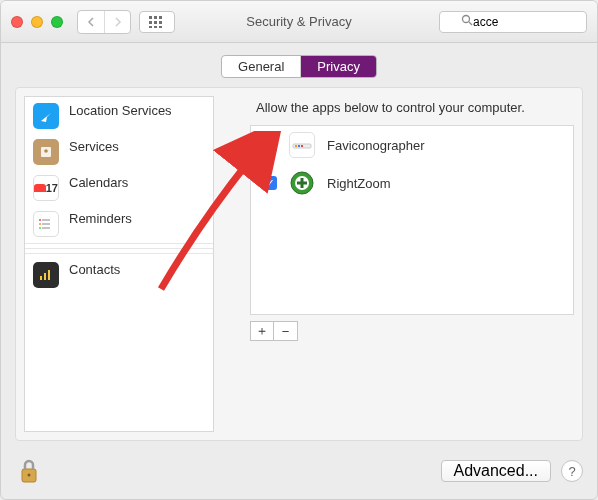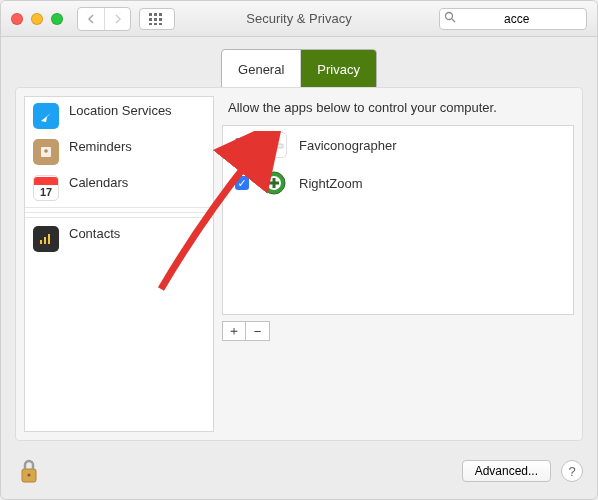--- a/index.html
+++ b/index.html
@@ -1,58 +1,58 @@
 <!DOCTYPE html>
 <html><head>
 <meta charset="utf-8">
 <style>
   * { box-sizing: border-box; margin: 0; padding: 0; }
   html, body { width: 598px; height: 500px; font-family: -apple-system, "Helvetica Neue", Arial, sans-serif; font-size: 13px; color: #333; background: #ececec; }
   .window { width: 598px; height: 500px; background: #ececec; position: relative; border: 1px solid #cfcfcf; border-radius: 6px; overflow: hidden; }
   
-  .titlebar { height: 36px; display: flex; align-items: center; padding: 0 10px; background: linear-gradient(#f7f7f7,#e7e7e7); border-bottom: 1px solid #cfcfcf; justify-content: flex-end; }
+  .titlebar { height: 42px; display: flex; align-items: center; padding: 0 10px; background: linear-gradient(#f7f7f7,#e7e7e7); border-bottom: 1px solid #cfcfcf; justify-content: flex-end; }
   .traffic { display: flex; gap: 8px; margin-right: 14px; }
   .dot { width: 12px; height: 12px; border-radius: 50%; border: 0.5px solid rgba(0,0,0,.15); }
   .dot.red { background: #ff5f57; } .dot.yellow{ background:#febc2e;} .dot.green{background:#28c840;}
   .navbtns { display:flex; border:1px solid #c8c8c8; border-radius:4px; overflow:hidden; background:#fff; }
   .navbtns > div { width:26px; height:22px; display:flex; align-items:center; justify-content:center; color:#a8a8a8; }
   .navbtns > div + div { border-left:1px solid #ddd; }
   .gridbtn { width:36px; height:22px; border:1px solid #c8c8c8; border-radius:4px; background:#fff; margin-left:8px; display:flex; align-items:center; justify-content:center; }
   .title { position:absolute; left:0; right:0; text-align:center; color:#555; pointer-events:none; }
-  .search { margin-left:auto; display:flex; align-items:center; width:148px; height:22px; border:1px solid #c8c8c8; border-radius:4px; background:#fff; padding:0 4px;gap:48px; }
+  .search { margin-left:auto; display:flex; align-items:center; width:148px; height:22px; border:1px solid #c8c8c8; border-radius:4px; background:#fff; padding:0 21px; }
   .search input { flex:1; border:none; outline:none; font-size:12px; background:transparent; }
   .search .mag { width:14px; text-align:center; color:#888; }
   
   .tabs { display:flex; justify-content:center; margin-top:12px; }
   .tabs-inner { display:flex; border:1px solid #b5b5b5; border-radius:4px; overflow:hidden; background:#fff; }
-  .tab { padding:12px 16px; font-size:13px; border-right:1px solid #d0d0d0; cursor:pointer; }
+  .tab { padding:3px 16px; font-size:13px; border-right:1px solid #d0d0d0; cursor:pointer; }
   .tab:last-child { border-right:none; }
-  .tab.active { background:#4d7c0f; color:#fff; }
+  .tab.active { background:#701a75; color:#fff; }
   
   .content { position:absolute; top:86px; left:14px; right:14px; bottom:58px; background:#f5f5f5; border:1px solid #dcdcdc; border-radius:4px; display:flex; padding:8px; gap:8px; }
   .sidebar { width:190px; background:#fff; border:1px solid #d8d8d8; display:flex; flex-direction:column; }
   .sidebar-item { display:flex; align-items:flex-start; gap:10px; padding:6px 8px; height:36px; cursor:pointer; }
   .sidebar-item.selected { background:#dcdcdc; }
   .sb-icon { width:26px; height:26px; border-radius:5px; flex:none; display:flex; align-items:center; justify-content:center; font-size:16px; color:#fff; }
   .sb-sep { height:1px; background:#e6e6e6; margin:2px 0; }
   .sb-label { font-size:13px; color:#303030; }
-  .main { flex:1; display:flex; flex-direction:column; }
+  .main { flex:1; display:flex; flex-direction:column;margin-left:28px; }
   .helper { font-size:13px; color:#313131; padding:4px 4px 10px 6px; }
   .applist { flex:0 0 auto; background:#fff; border:1px solid #d8d8d8; height:190px; }
   .app-row { display:flex; align-items:center; gap:12px; padding:8px 12px; height:38px; }
   .app-check { width:14px; height:14px; border-radius:3px; background:#2f78f7; display:flex; align-items:center; justify-content:center; color:#fff; font-size:11px; }
   .app-icon { width:26px; height:26px; border-radius:5px; display:flex; align-items:center; justify-content:center; font-size:18px; }
   .plusminus { display:flex; margin-top:6px; }
   .pm { width:24px; height:20px; border:1px solid #c2c2c2; background:#fff; display:flex; align-items:center; justify-content:center; font-size:13px; cursor:pointer;}
   .pm + .pm { border-left:none; }
   
   .footer { position:absolute; left:14px; right:14px; bottom:8px; height:40px; display:flex; align-items:center; }
   .lock-icon { width:28px; height:28px; margin-right:8px; display:flex; align-items:center; justify-content:center; }
   .foot-text { font-size:12px; color:#464646; }
-  .advanced { margin-left:auto; height:22px; padding:0 12px; border:1px solid #c4c4c4; border-radius:4px; background:linear-gradient(#ffffff,#f3f3f3); font-size:12px; cursor:pointer; }
+  .advanced { margin-left:auto; height:22px; padding:0 12px; border:1px solid #c4c4c4; border-radius:4px; background:linear-gradient(#ffffff,#f3f3f3); font-size:16px; cursor:pointer; }
   .help { width:22px; height:22px; border:1px solid #c4c4c4; border-radius:50%; margin-left:10px; background:#fff; font-size:13px; color:#666; display:flex; align-items:center; justify-content:center; cursor:pointer;}
   
   .arrow { position:absolute; left:150px; top:130px; width:140px; height:160px; pointer-events:none; }
 </style>
 </head>
 <body>
 
 <div class="window">
 
   <div class="titlebar">
@@ -118,28 +118,41 @@
           </span>
         <span class="sb-label">Location Services</span>
       </div>
       <div class="sidebar-item">
         <span class="sb-icon" style="background:#c29b6a">
             <svg width="14" height="14" viewBox="0 0 14 14">
               <rect x="2" y="2" width="10" height="10" rx="1" fill="#fff" opacity=".85"></rect>
               <circle cx="7" cy="6" r="1.8" fill="#b28a58"></circle>
             </svg>
           </span>
-        <span class="sb-label">Reminders</span>
-      </div>
-      <div class="sidebar-item">
-        <span class="sb-icon" style="background:#fff;border:1px solid #ddd;color:#333;font-size:10px;flex-direction:column">
+        <span class="sb-label">Services</span>
+      </div>
+      <div class="sidebar-item">
+        <span class="sb-icon" style="background:#fff;border:1px solid #ddd;color:#333;font-size:10px;flex-direction:row">
             <span style="background:#fc3d39;color:#fff;font-size:7px;width:100%;text-align:center;border-radius:3px 3px 0 0;line-height:8px">&nbsp;</span>
             <b style="font-size:11px;line-height:14px">17</b>
           </span>
         <span class="sb-label">Calendars</span>
+      </div>
+      <div class="sidebar-item">
+        <span class="sb-icon" style="background:#fff;border:1px solid #ddd">
+            <svg width="16" height="16" viewBox="0 0 16 16">
+              <line x1="4" y1="4" x2="12" y2="4" stroke="#888"></line>
+              <line x1="4" y1="8" x2="12" y2="8" stroke="#888"></line>
+              <line x1="4" y1="12" x2="12" y2="12" stroke="#888"></line>
+              <circle cx="2" cy="4" r="1" fill="#fc3d39"></circle>
+              <circle cx="2" cy="8" r="1" fill="#fd9426"></circle>
+              <circle cx="2" cy="12" r="1" fill="#53d769"></circle>
+            </svg>
+          </span>
+        <span class="sb-label">Reminders</span>
       </div>
       <div class="sb-sep"></div>
       <div class="sb-sep"></div>
       <div class="sb-sep"></div>
       <div class="sidebar-item">
         <span class="sb-icon" style="background:#2d2d2d">
             <svg width="16" height="16" viewBox="0 0 16 16">
               <rect x="2" y="9" width="2" height="4" fill="#f5c542"></rect>
               <rect x="6" y="6" width="2" height="7" fill="#f5c542"></rect>
               <rect x="10" y="3" width="2" height="10" fill="#f5c542"></rect>

